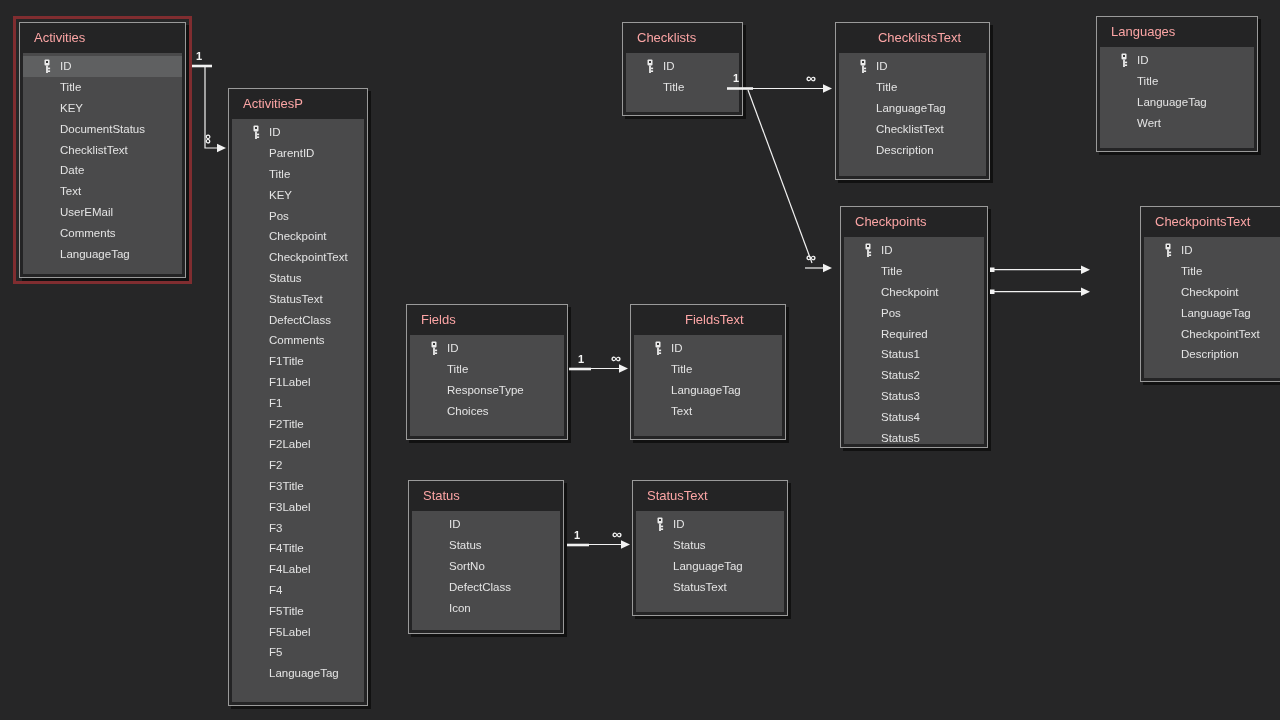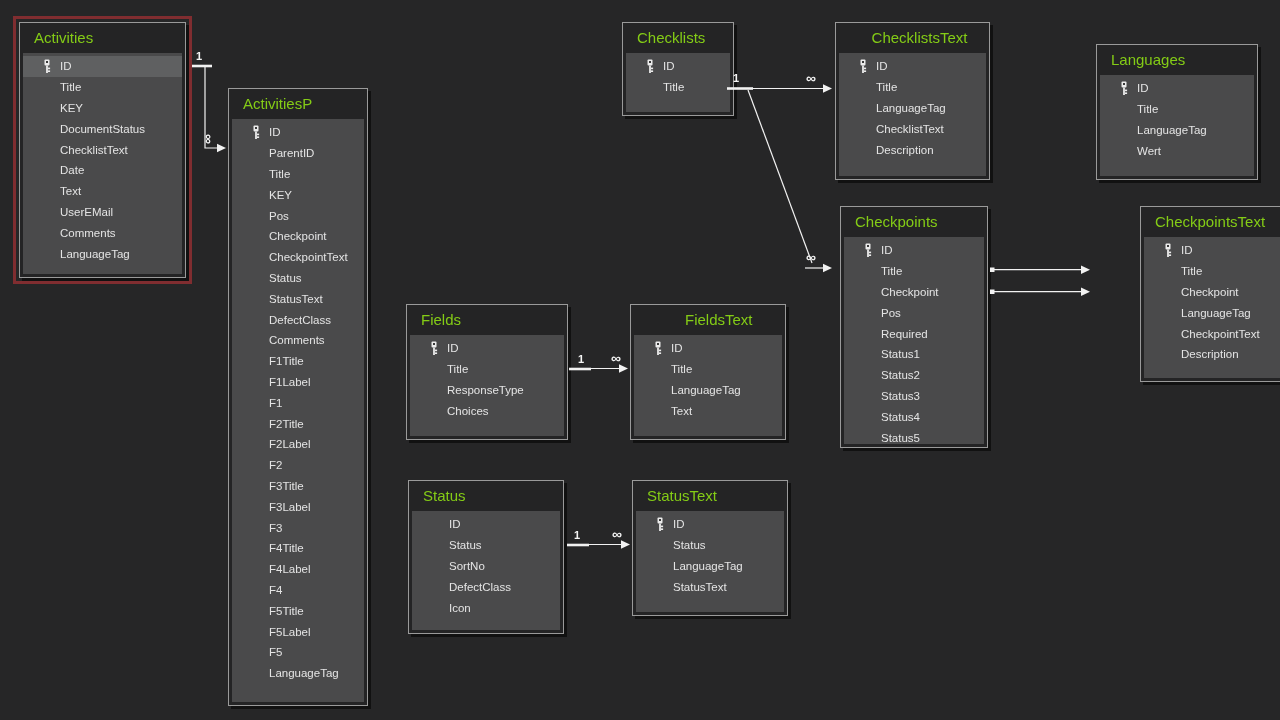--- a/index.html
+++ b/index.html
@@ -10,21 +10,21 @@
 
   .dbtable {
     position:absolute;
     background:#242425;
     border:1px solid #9a9a9a;
     box-shadow:3px 3px 0 rgba(0,0,0,0.55);
   }
   .t-title {
     height:30px; line-height:30px;
     padding-left:14px;
-    color:#84cc16; font-size:15px;
+    color:#fca5a5; font-size:13px;
     white-space:nowrap; overflow:hidden;
   }
   .t-body {
     position:absolute; left:3px; right:3px; top:30px; bottom:3px;
     background:#4a4a4b;
     padding-top:3px;
     overflow:hidden;
   }
   .frow {
     height:20.8px;
@@ -37,23 +37,23 @@
   .keyslot { width:17px; display:inline-flex; align-items:center; }
   .fname { display:inline-block; }
 
   .sel-frame {
     position:absolute; left:13px; top:16px; width:179px; height:268px;
     border:3px solid #802d30; padding:3px;
   }
   .sel-frame .dbtable { position:relative; left:0; top:0; width:100%; height:100%; }
 
   #tbl-activitiesp   { left:228px;  top:88px;  width:140px; height:618px; }
-  #tbl-checklists    { left:622px;  top:22px;  width:112px; height:94px;  }
+  #tbl-checklists    { left:622px;  top:22px;  width:121px; height:94px;  }
   #tbl-checkliststext{ left:835px;  top:22px;  width:155px; height:158px;text-align:center; }
-  #tbl-languages     { left:1096px; top:16px;  width:162px; height:136px;margin-top:28px; }
+  #tbl-languages     { left:1096px; top:16px;  width:162px; height:136px; }
   #tbl-checkpoints   { left:840px;  top:206px; width:148px; height:242px; }
   #tbl-checkpointstext{ left:1096px;top:206px; width:162px; height:176px;margin-left:44px; }
   #tbl-fields        { left:406px;  top:304px; width:162px; height:136px; }
   #tbl-fieldstext    { left:630px;  top:304px; width:156px; height:136px;padding-left:40px; }
   #tbl-status        { left:408px;  top:480px; width:156px; height:154px; }
   #tbl-statustext    { left:632px;  top:480px; width:156px; height:136px; }
 
   .overlay { position:absolute; left:0; top:0; width:1280px; height:720px; pointer-events:none; }
   .overlay path, .overlay line { stroke:#f2f2f2; fill:none; }
 

